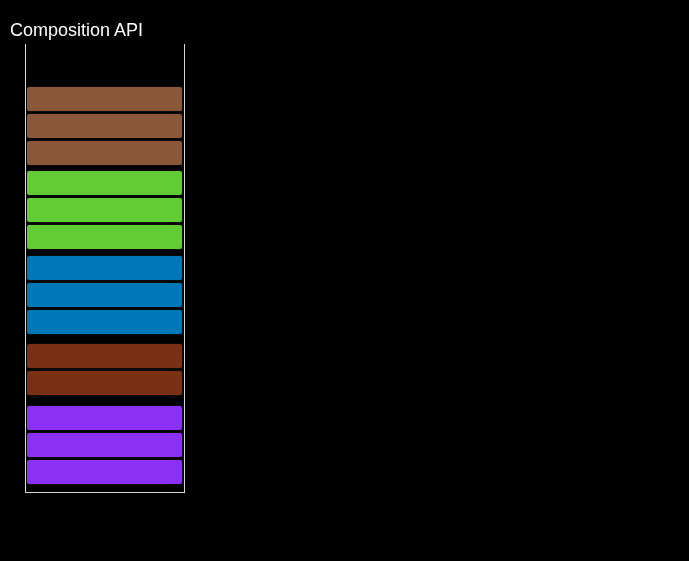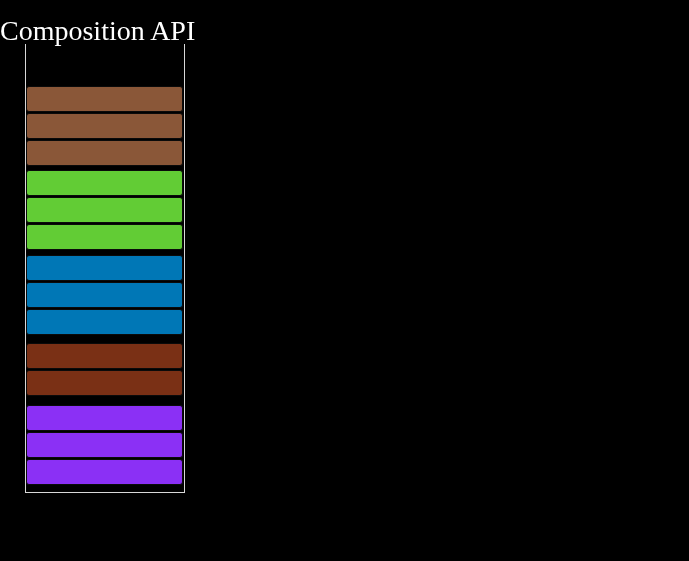--- a/index.html
+++ b/index.html
@@ -21,25 +21,25 @@
     left: 0;
     top: 0;
     width: 689px;
     height: 561px;
     background: #000000;
   }
 
   
   .panel-title {
     position: absolute;
-    left: 0;
+    left: 10px;
     top: 18px;
     color: #ffffff;
-    font-family: Liberation Serif, serif;
-    font-size: 28px;
+    font-family: Liberation Sans, sans-serif;
+    font-size: 18px;
     line-height: 25px;
     font-weight: 400;
     letter-spacing: 0px;
     white-space: nowrap;
     z-index: 3;
   }
 
   
   .panel {
     position: absolute;

